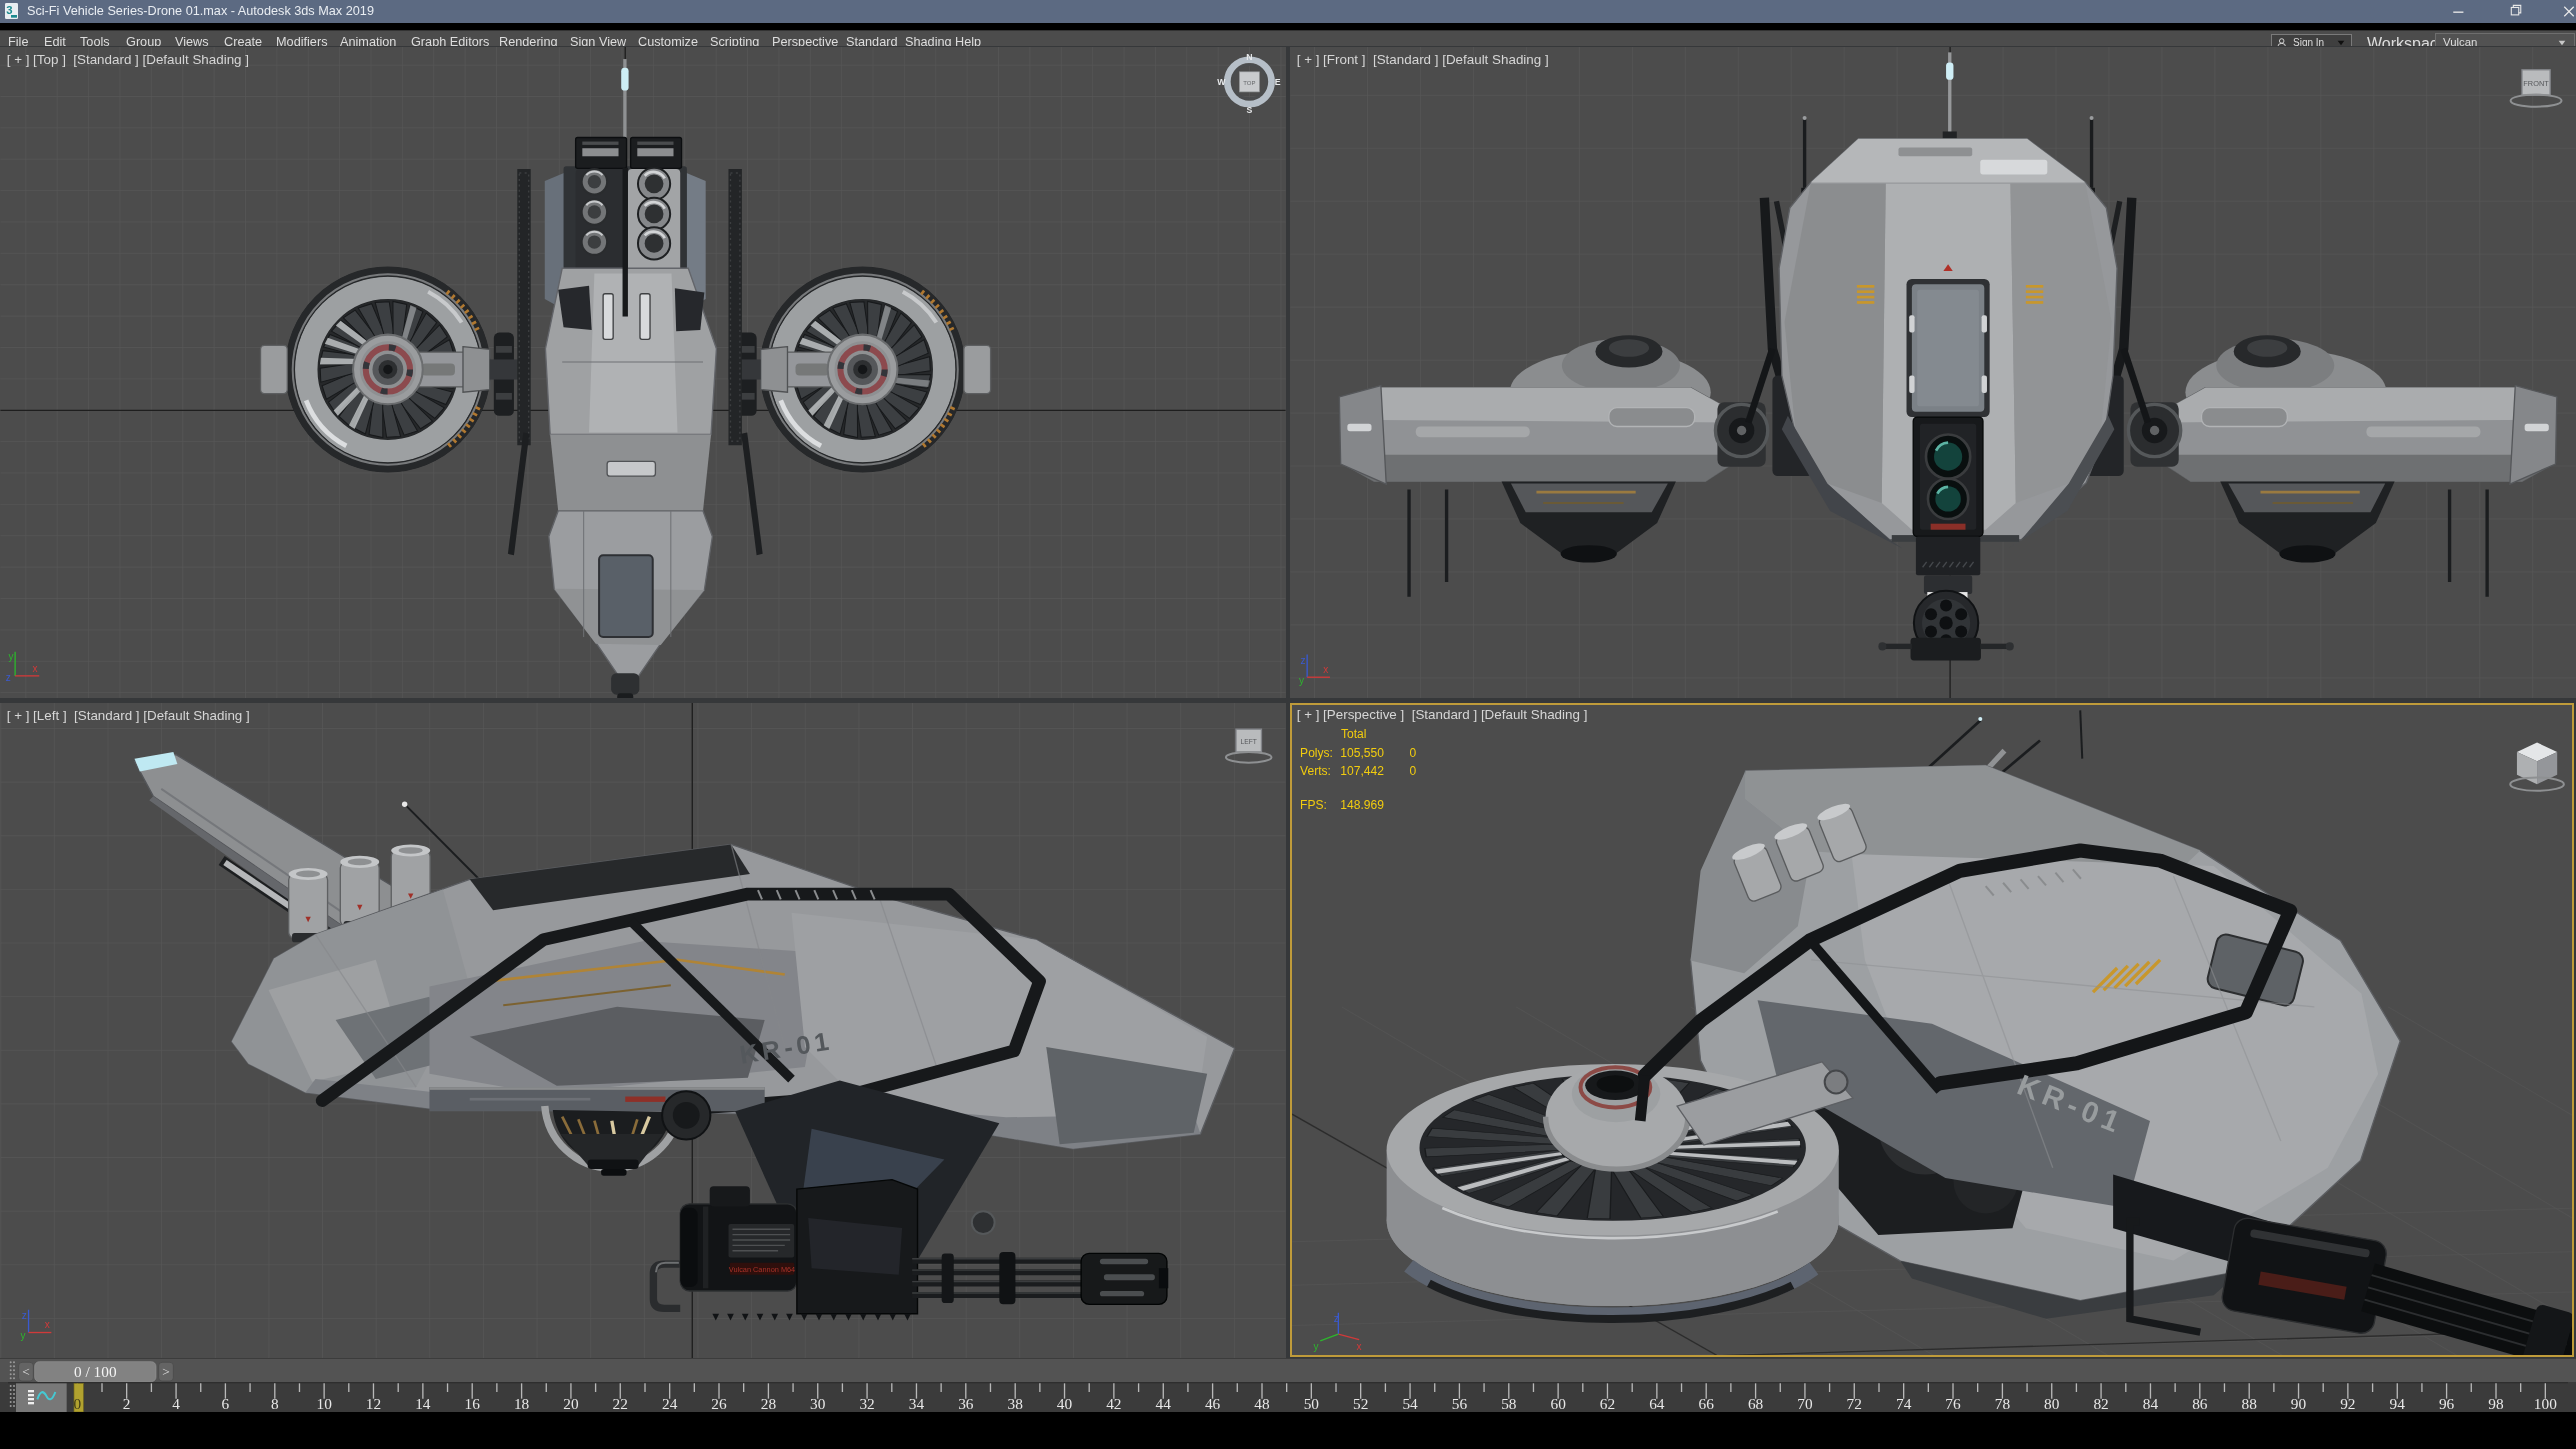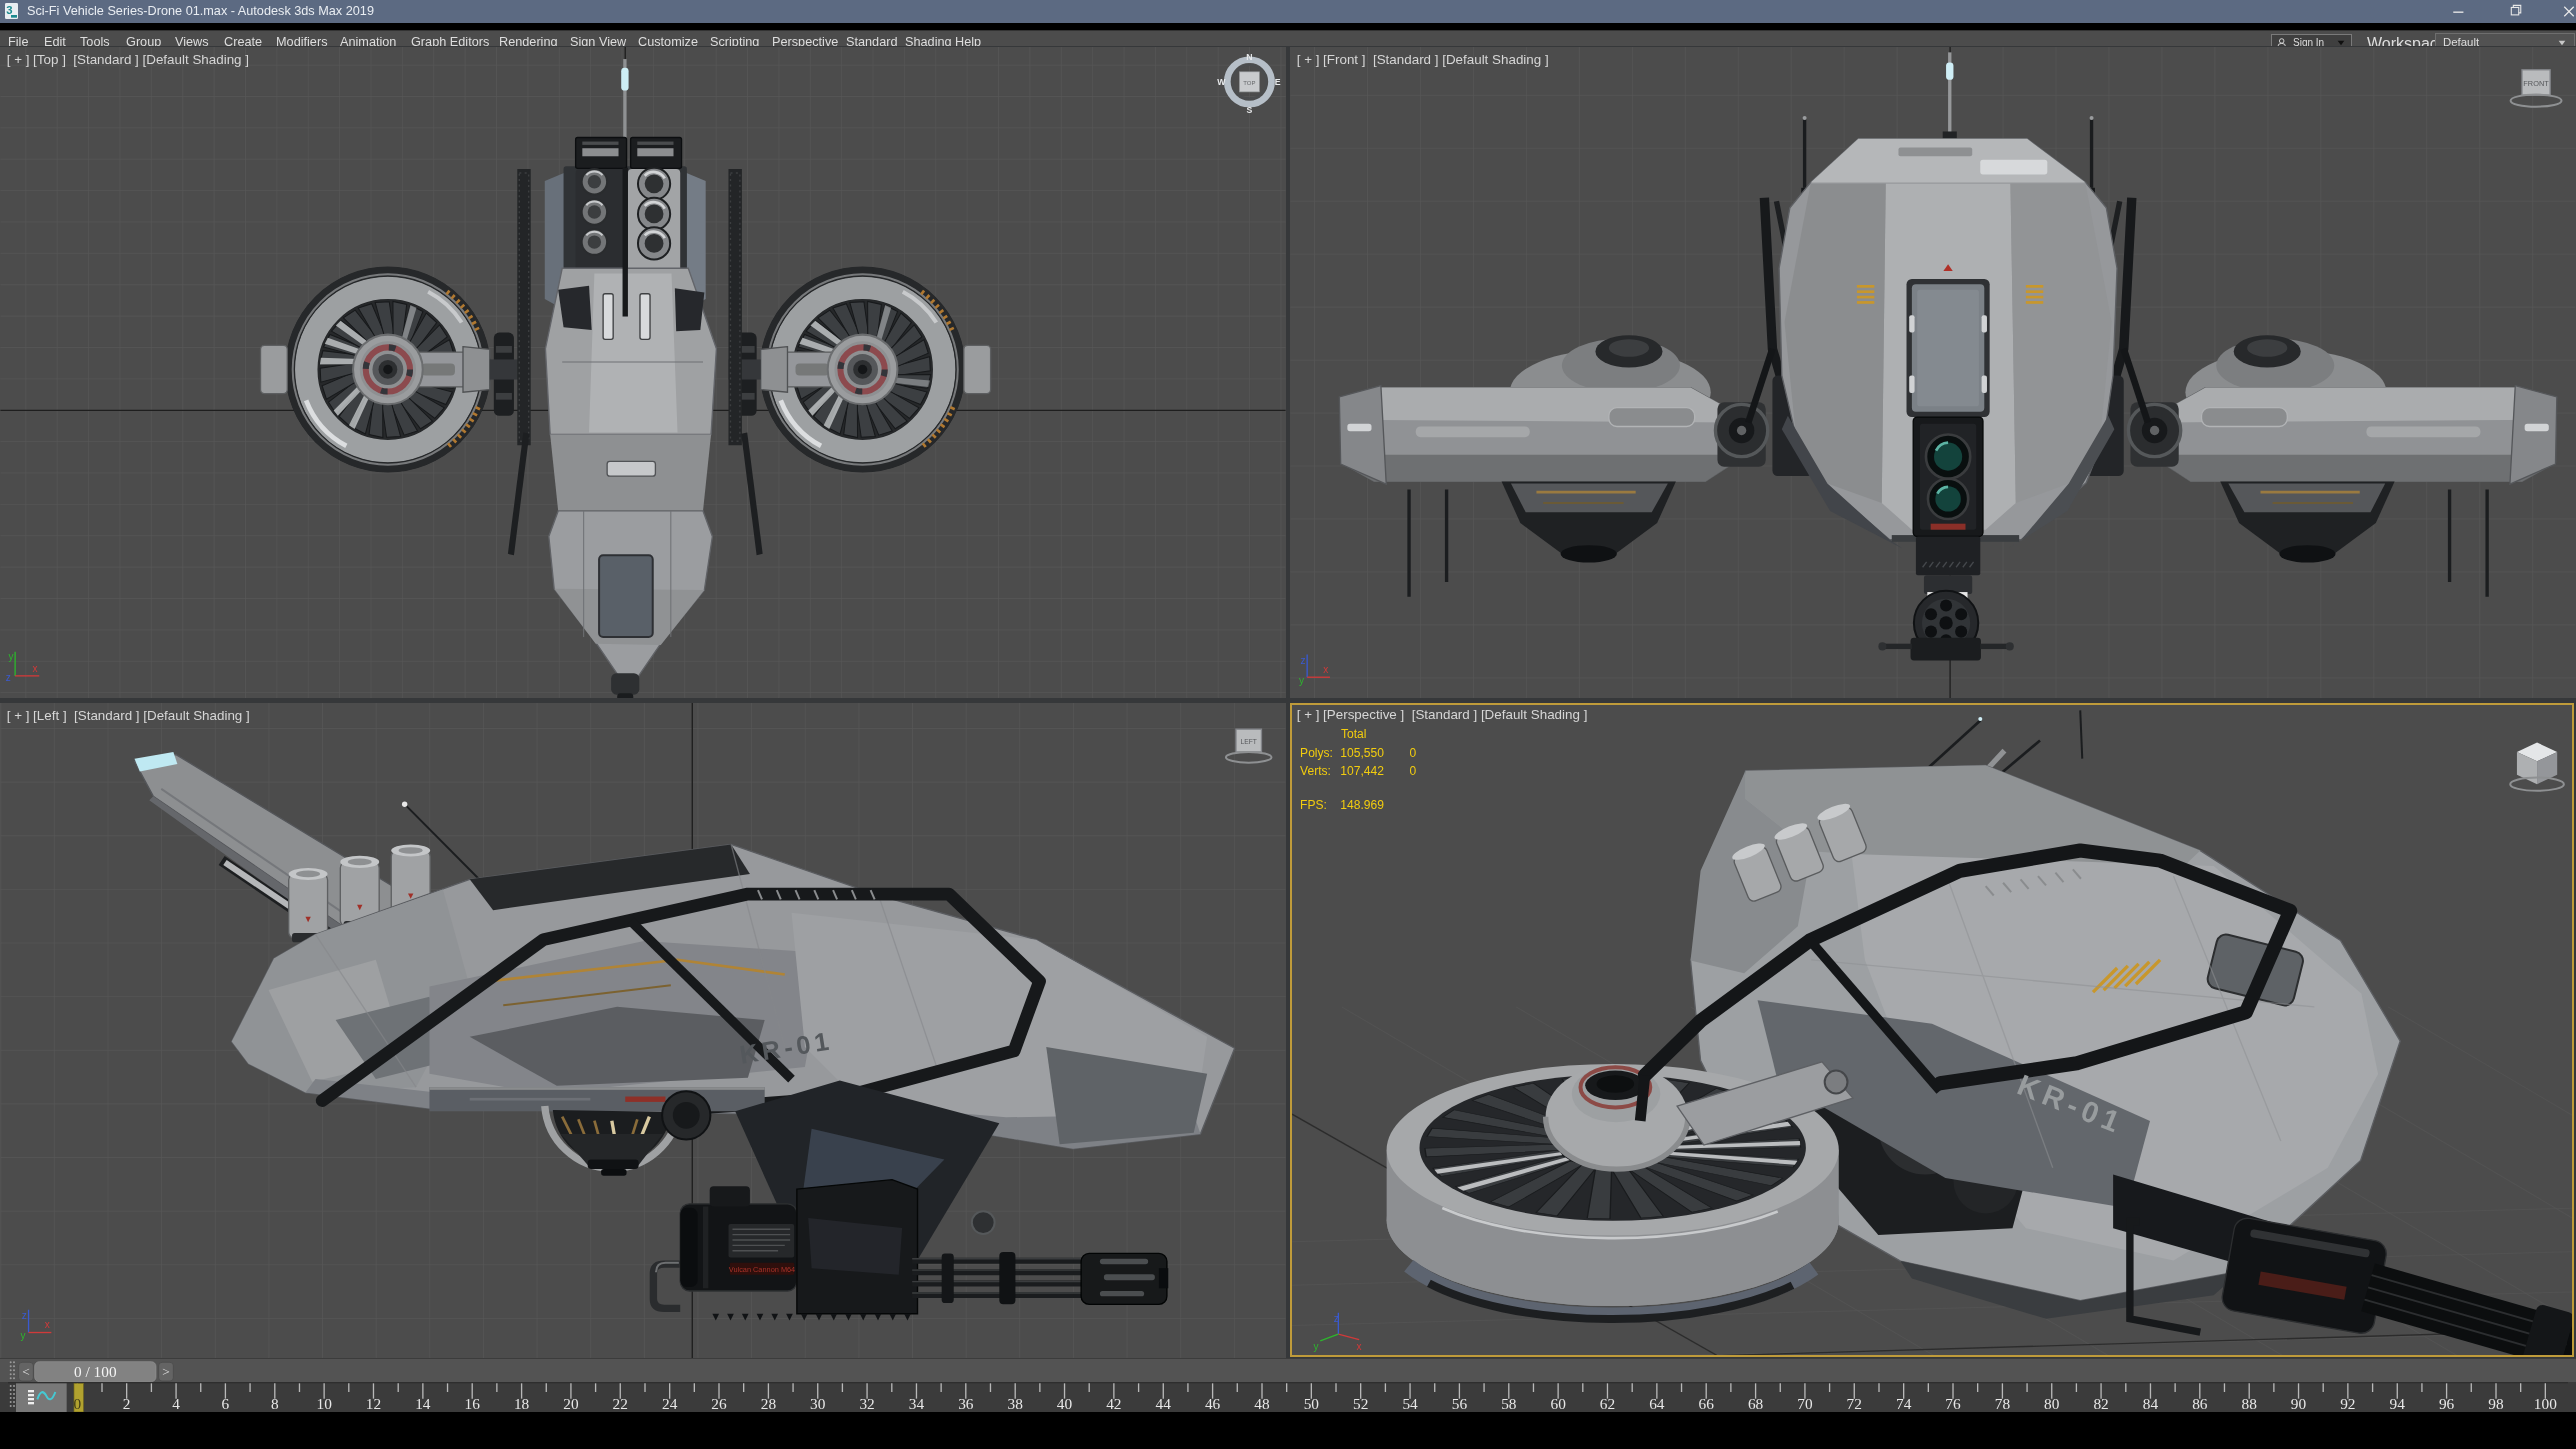--- a/index.html
+++ b/index.html
@@ -73,21 +73,21 @@
   <svg style="position:absolute;left:2276px;top:6px" width="11.4" height="11.4" viewBox="0 0 20 20">
       <circle cx="10" cy="7" r="4" fill="none" stroke="#e8e8e8" stroke-width="1.5"></circle>
       <path d="M 3 18 Q 3 11 10 11 Q 17 11 17 18 Z" fill="none" stroke="#e8e8e8" stroke-width="1.5"></path>
     </svg>
   <span class="mi" style="left:2293px;font-size:10px;top:6px">Sign In</span>
   <svg style="position:absolute;left:2337px;top:9.4px" width="8" height="6" viewBox="0 0 12 9">
       <path d="M 1 1 L 11 1 L 6 8 Z" fill="#101010"></path>
     </svg>
   <span class="mi" style="left:2367px;top:4px;font-size:16px">Workspaces:</span>
   <span style="position:absolute;left:2435px;top:2px;width:140px;height:19px;background:#525252;border:0.7px solid #6e6e6e;"></span>
-  <span class="mi" style="left:2443px;top:5.4px;font-size:11.4px">Default</span>
+  <span class="mi" style="left:2443px;top:5.4px;font-size:11.4px">Vulcan</span>
   <svg style="position:absolute;left:2558px;top:9.4px" width="8" height="6" viewBox="0 0 12 9">
       <path d="M 1 1 L 11 1 L 6 8 Z" fill="#c8c8c8"></path>
     </svg>
 </div>
 <div id="vparea">
   <div class="vp" id="vptl">
       <svg width="1286" height="651" style="position:absolute;left:0;top:0" viewBox="0 0 1917 971">
         <g transform="translate(0,-70)">
           <g stroke="#585858" stroke-width="1">
             <line x1="38.0" y1="70" x2="38.0" y2="1041"></line>

